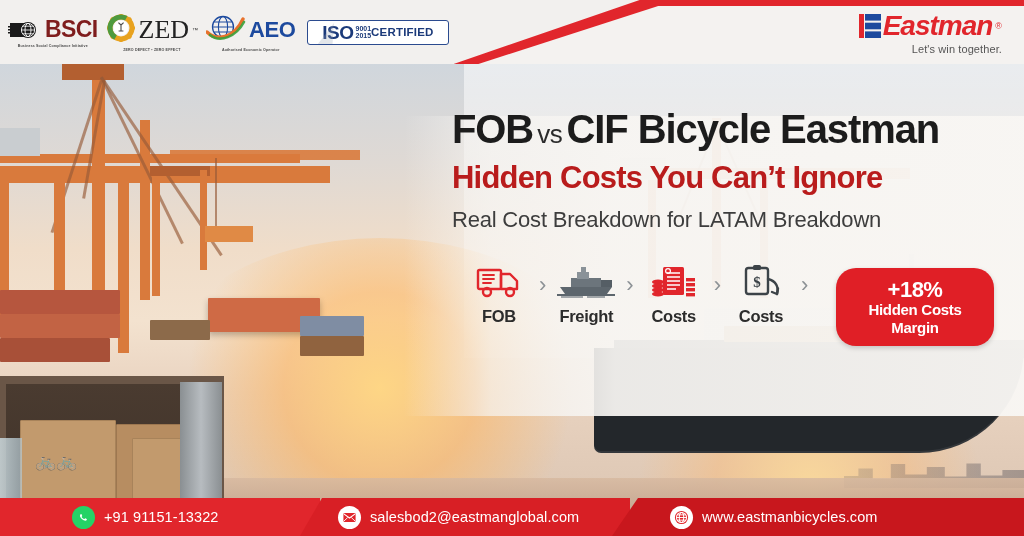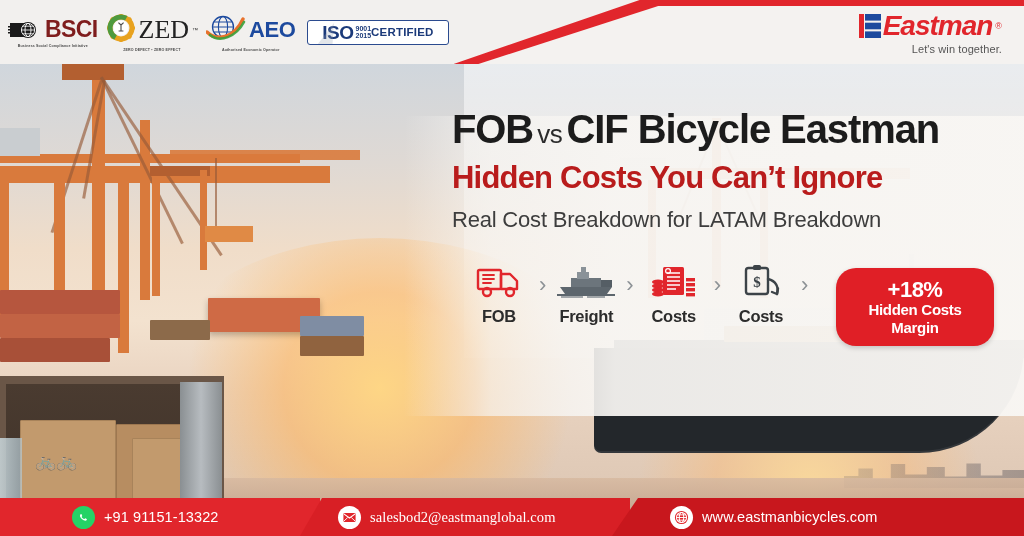--- a/index.html
+++ b/index.html
@@ -159,21 +159,21 @@
   .badge-line { font-size:15px; font-weight:700; color:#fff; line-height:1.15;
     letter-spacing:-.3px; }
 
   
   .footer { position:absolute; left:0; bottom:0; width:1024px; height:38px;
     z-index:30; overflow:hidden; }
   .f-seg { position:absolute; top:0; height:38px; display:flex;
     align-items:center; }
   .f-seg1 { left:0; width:320px; background:#e1262c; }
   .f-seg2 { left:300px; width:330px; background:#d81f25;
-    clip-path:polygon(22px 0,100% 0,100% 100%,0 100%);font-family:Liberation Serif, serif; }
+    clip-path:polygon(22px 0,100% 0,100% 100%,0 100%); }
   .f-seg3 { left:612px; width:412px; background:#c8171d;
     clip-path:polygon(26px 0,100% 0,100% 100%,0 100%); }
   .f-item { display:flex; align-items:center; gap:9px; }
   .f-ico { width:23px; height:23px; border-radius:50%; background:#fff;
     display:flex; align-items:center; justify-content:center; flex:none; }
   .f-ico.wa { background:#25d366; }
   .f-txt { font-size:14.5px; color:#fff; letter-spacing:.1px;
     white-space:nowrap; }
 </style>
 </head>

